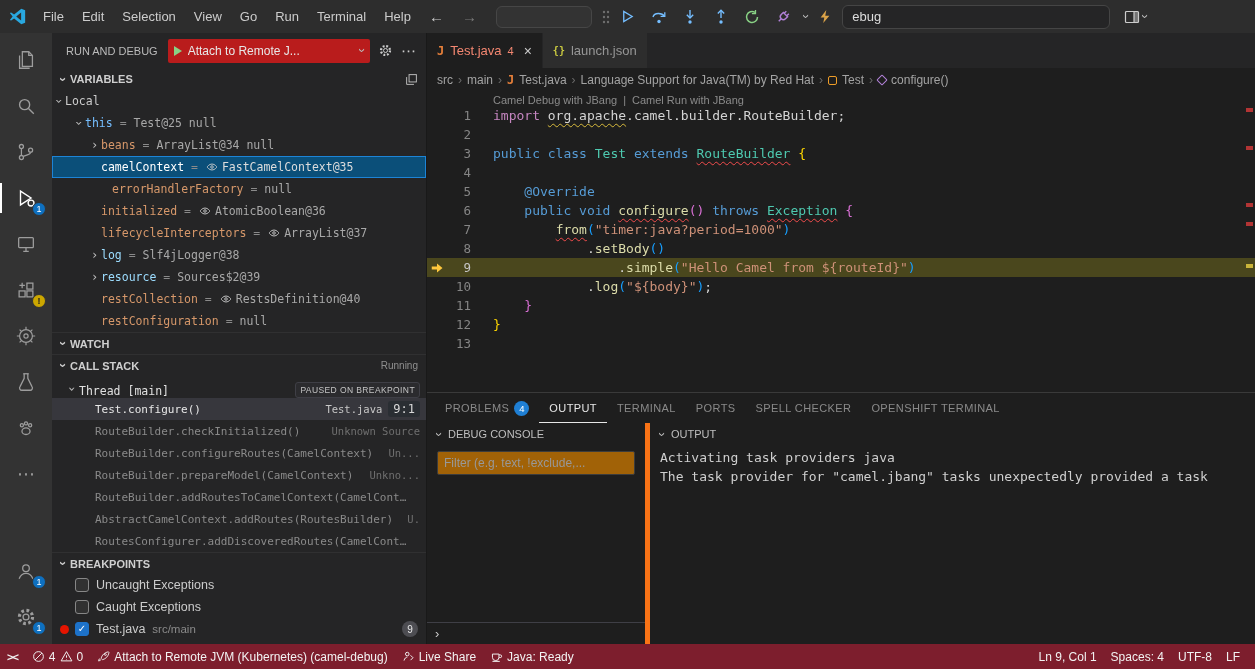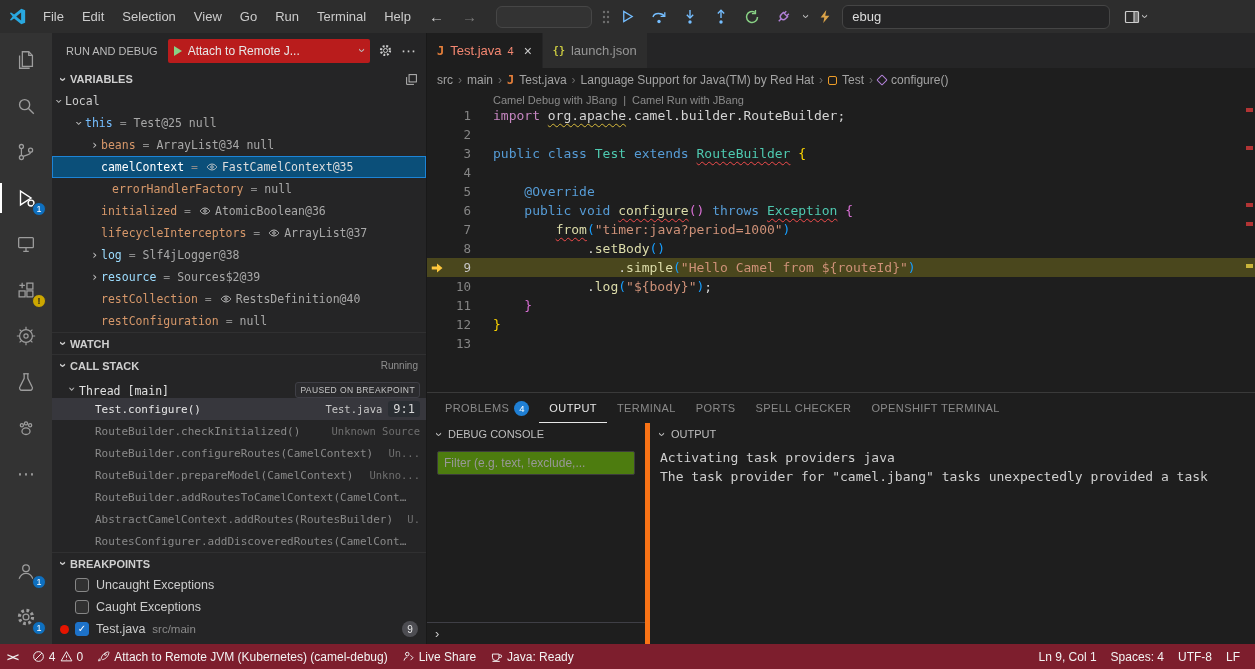--- a/index.html
+++ b/index.html
@@ -132,21 +132,21 @@
   .ptab{display:flex;align-items:center;gap:5px;padding:0 10px;height:100%;font-size:11px;letter-spacing:.4px;color:#8a8a8a}
   .ptab.active{color:#e7e7e7;box-shadow:inset 0 -1px 0 #e7e7e7}
   .ptbadge{min-width:15px;height:15px;border-radius:8px;background:#1f7fd4;color:#fff;font-size:9.5px;
     display:flex;align-items:center;justify-content:center;padding:0 3px;letter-spacing:0}
   .panel-body{flex:1;display:flex;min-height:0}
   .pane{display:flex;flex-direction:column;min-width:0}
   .pane.dc{width:223px;flex:0 0 223px;border-right:5px solid #f97316}
   .pane.out{flex:1}
   .pane-h{height:22px;flex:0 0 22px;display:flex;align-items:center;font-size:11px;color:#bfbfbf;padding-left:6px;gap:2px}
   .pane-h .chev{width:13px;text-align:center}
-  .filter{margin:6px 10px 0 10px;height:24px;background:#4d7c0f;border:1px solid #3c3c3c;border-radius:2px;
+  .filter{margin:6px 10px 0 10px;height:24px;background:#a16207;border:1px solid #3c3c3c;border-radius:2px;
     color:#cccccc;font-size:12px;padding:0 6px;outline:none;font-family:"Liberation Sans",sans-serif}
   .filter::placeholder{color:#989898}
   .repl{margin-top:auto;height:22px;border-top:1px solid #3f3f46;display:flex;align-items:center;padding-left:8px;color:#cccccc;font-size:13px}
   .out-lines{padding:3px 0 0 10px;font-family:"DejaVu Sans Mono",monospace;font-size:13px;color:#cfcfcf;overflow:hidden}
   .oline{height:19px;line-height:19px;white-space:nowrap;overflow:hidden}
 
   
   .statusbar{height:25px;flex:0 0 25px;background:#7d1e2d;display:flex;align-items:center;color:#f2f2f2;font-size:12px}
   .sb-item{display:flex;align-items:center;gap:4px;padding:0 7px;height:100%}
   .sb-right{margin-left:auto;display:flex;align-items:center;height:100%;padding-right:8px}

